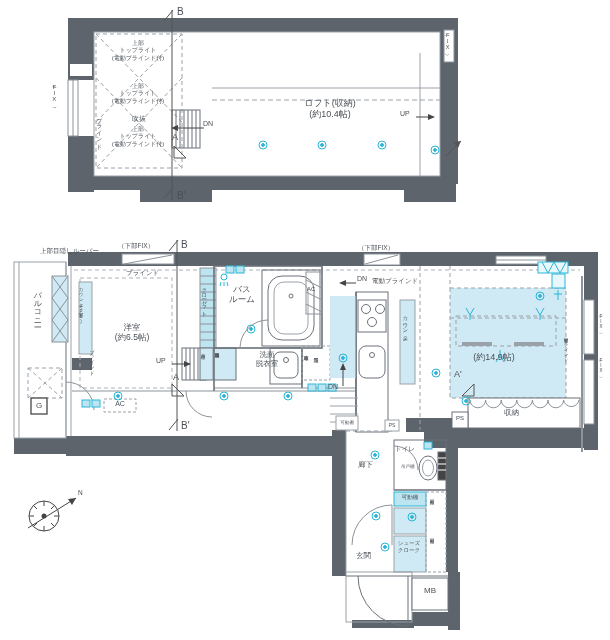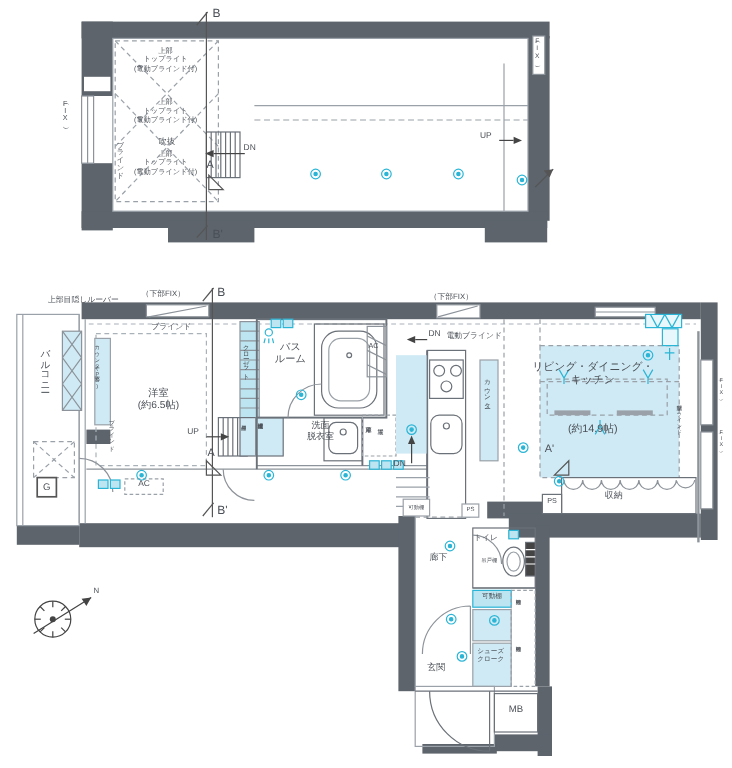--- a/index.html
+++ b/index.html
@@ -348,20 +348,22 @@
 トップライト
 (電動ブラインド付)</div>
 <div class="lbl c" style="left:98px;top:83px;width:80px;font-size:6px;">上部
 トップライト
 (電動ブラインド付)</div>
 <div class="lbl c" style="left:98px;top:126px;width:80px;font-size:6px;">上部
 トップライト
 (電動ブラインド付)</div>
 <div class="lbl" style="left:132px;top:115px;font-size:7px;">吹抜</div>
 <div class="lbl" style="left:203px;top:120px;font-size:7px;">DN</div>
+<div class="lbl c" style="left:290px;top:98px;width:80px;font-size:9px;">ロフト(収納)
+(約10.4帖)</div>
 <div class="lbl" style="left:400px;top:110px;font-size:7px;">UP</div>
 <div class="lbl v" style="left:444px;top:32px;font-size:5.5px;">（FIX）</div>
 
 <div class="lbl" style="left:40px;top:247px;font-size:6.5px;">上部目隠しルーバー</div>
 <div class="lbl" style="left:118px;top:242px;font-size:6.5px;">（下部FIX）</div>
 <div class="lbl" style="left:126px;top:269px;font-size:6.5px;">ブラインド</div>
 <div class="lbl" style="left:358px;top:244px;font-size:6.5px;">（下部FIX）</div>
 <div class="lbl" style="left:372px;top:277px;font-size:6.5px;">電動ブラインド</div>
 <div class="lbl v" style="left:32px;top:286px;font-size:8px;">バルコニー</div>
 <div class="lbl c" style="left:31px;top:401px;width:16px;font-size:8px;">G</div>
@@ -380,22 +382,20 @@
 <div class="lbl c" style="left:248px;top:350px;width:38px;font-size:7.5px;">洗面
 脱衣室</div>
 <div class="lbl c" style="left:104px;top:400px;width:32px;font-size:7px;">AC</div>
 <div class="lbl" style="left:307px;top:286px;font-size:6px;">AC</div>
 <div class="lbl v" style="left:303px;top:351px;font-size:5px;">冷蔵庫</div>
 <div class="lbl v" style="left:313px;top:353px;font-size:5px;">置場</div>
 <div class="lbl" style="left:156px;top:357px;font-size:7px;">UP</div>
 <div class="lbl" style="left:357px;top:275px;font-size:7px;">DN</div>
 <div class="lbl" style="left:328px;top:383px;font-size:7px;">DN</div>
 <div class="lbl v" style="left:402px;top:312px;font-size:5.5px;">カウンター</div>
-<div class="lbl c" style="left:424px;top:300px;width:140px;font-size:9px;">リビング・ダイニング・
-キッチン</div>
 <div class="lbl c" style="left:444px;top:352px;width:100px;font-size:9px;">(約14.9帖)</div>
 <div class="lbl" style="left:454px;top:369px;font-size:9px;">A'</div>
 <div class="lbl" style="left:504px;top:408px;font-size:7.5px;">収納</div>
 <div class="lbl c" style="left:452px;top:415px;width:16px;font-size:6px;">PS</div>
 <div class="lbl v" style="left:563px;top:334px;font-size:4.5px;">電動ブラインド</div>
 <div class="lbl v" style="left:598px;top:314px;font-size:4.5px;">（FIX）</div>
 <div class="lbl v" style="left:598px;top:358px;font-size:4.5px;">（FIX）</div>
 <div class="lbl" style="left:358px;top:460px;font-size:7.5px;text-align:center;">廊下</div>
 <div class="lbl" style="left:395px;top:445px;font-size:6.5px;">トイレ</div>
 <div class="lbl" style="left:401px;top:464px;font-size:4.5px;">吊戸棚</div>

